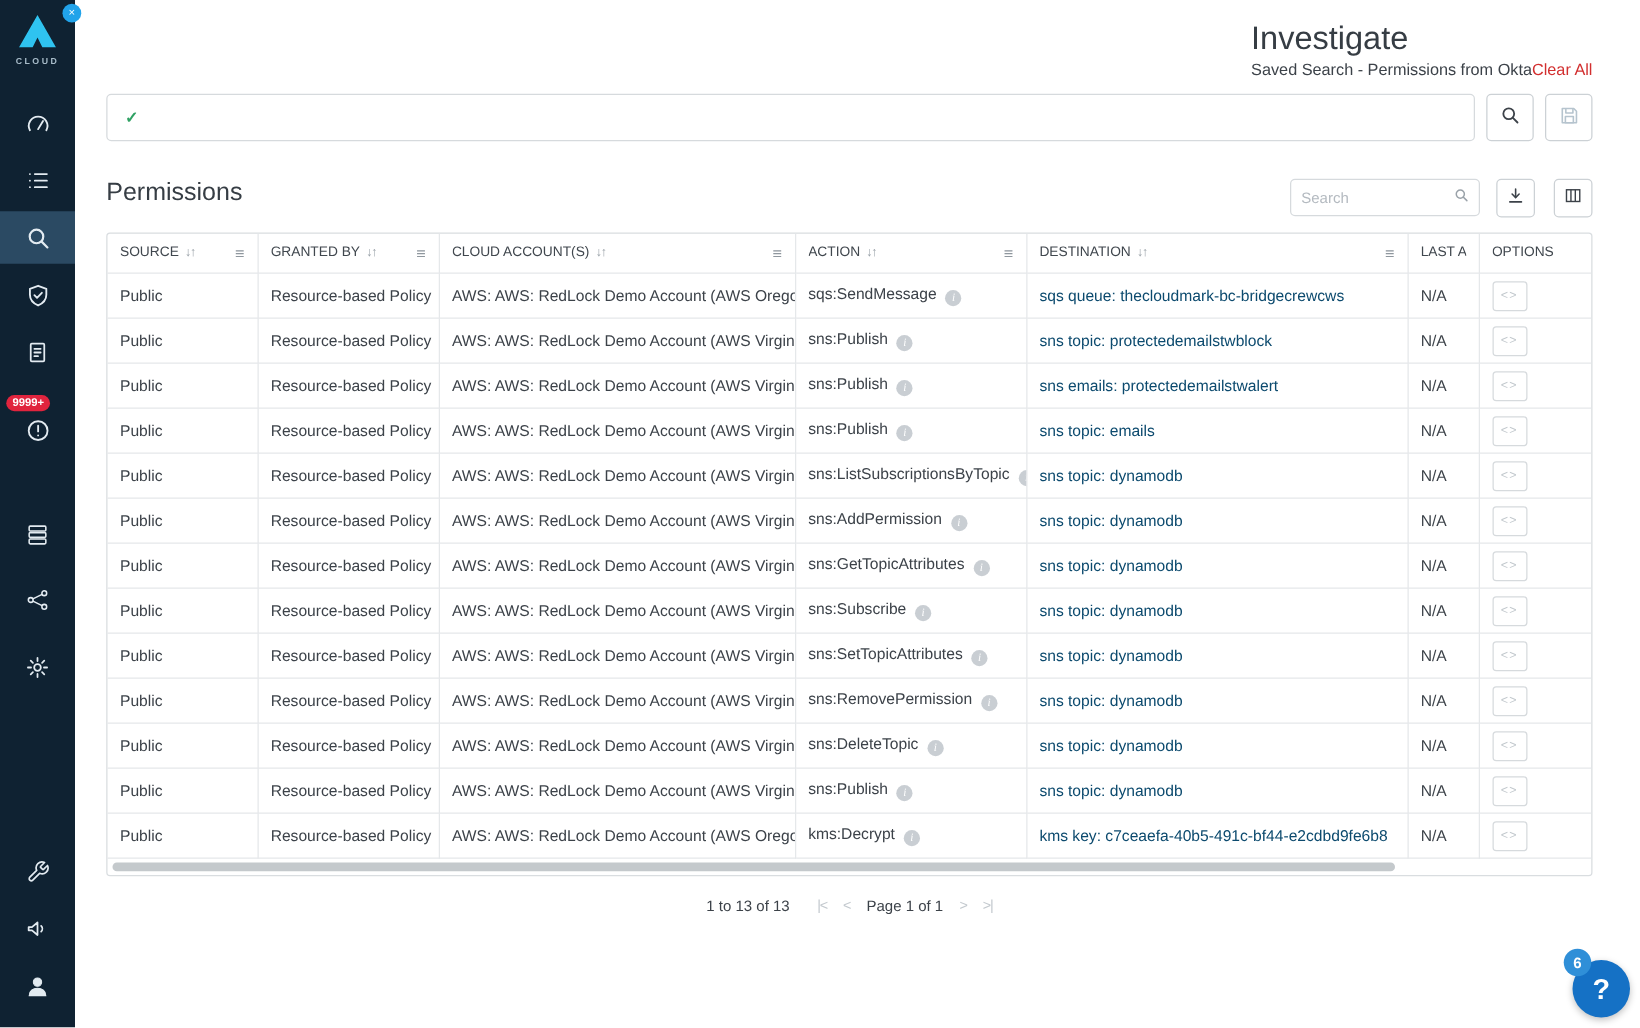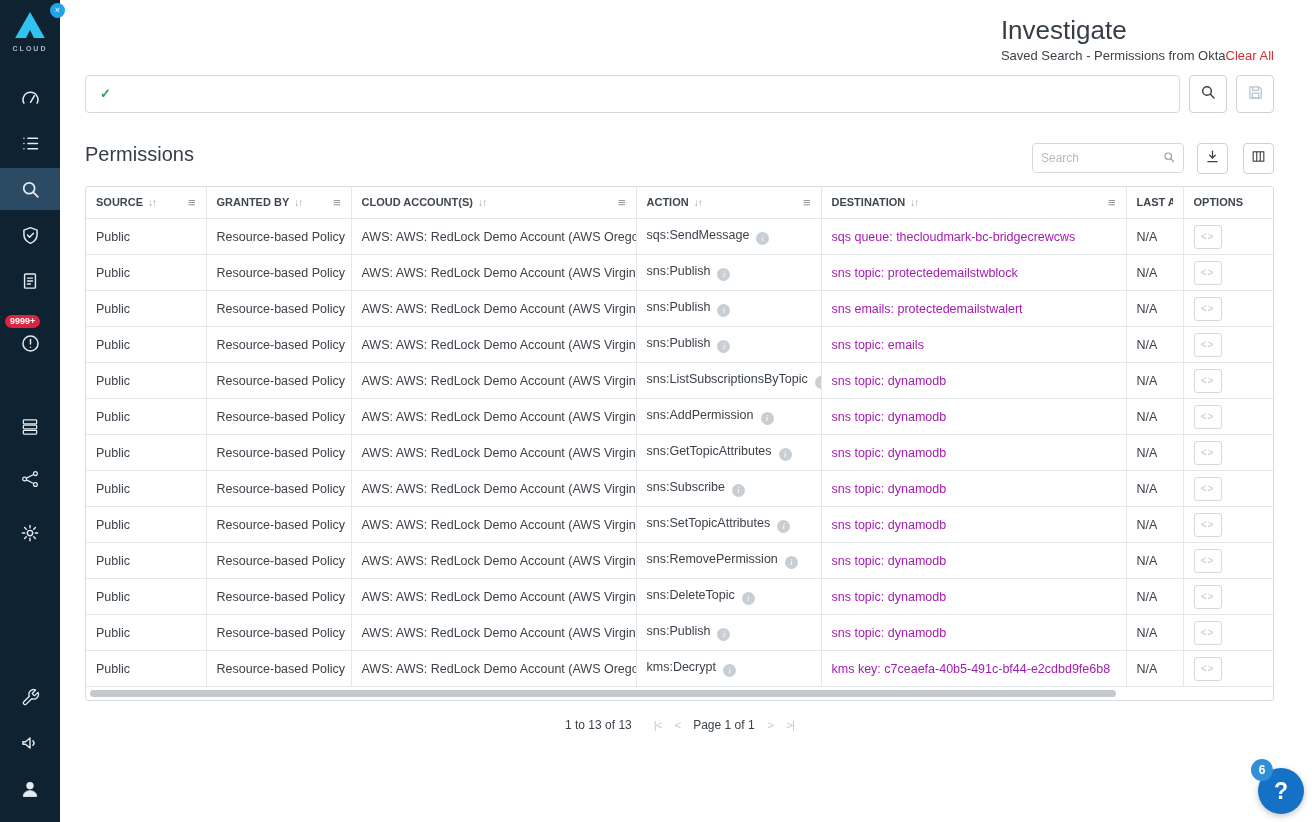--- a/index.html
+++ b/index.html
@@ -45,30 +45,30 @@
   .search-field input{flex:1;border:0;outline:0;font-size:12px;font-family:inherit;color:#3c4249;min-width:0;background:transparent}
   .search-field input::placeholder{color:#b4bac0}
   .search-field svg{stroke:#9aa2a9;flex-shrink:0}
   .tool-btn{width:31px;height:31px;background:#fff;border:1px solid #ccd1d5;border-radius:4px;display:flex;align-items:center;justify-content:center;cursor:pointer}
   .tool-btn svg{stroke:#3c4249}
   .tool-btn.cols{margin-left:6px}
 
   
   .table-wrap{margin-top:12px;border:1px solid #d9dde0;border-radius:3px;background:#fff}
   table{width:100%;border-collapse:collapse;table-layout:fixed}
-  th{border:1px solid #e5e8ea;border-top:0;font-size:11px;font-weight:bold;color:#40474e;padding:0 10px;height:32px;text-align:left;cursor:pointer}
+  th{border:1px solid #e5e8ea;border-top:0;font-size:11px;font-weight:normal;color:#40474e;padding:0 10px;height:32px;text-align:left;cursor:pointer}
   th:first-child{border-left:0}
   th:last-child{border-right:0}
   .th-inner{display:flex;align-items:center;gap:5px;overflow:hidden;white-space:nowrap}
   .sort-ico{font-size:10px;color:#99a1a8;letter-spacing:-1px;flex-shrink:0}
   .menu-ico{margin-left:auto;color:#8f979e;font-size:13px;cursor:pointer;flex-shrink:0}
   td{border:1px solid #e5e8ea;font-size:12.5px;color:#3c4249;padding:0 10px;height:36px;white-space:nowrap;overflow:hidden;vertical-align:middle}
   td:first-child{border-left:0}
   td:last-child{border-right:0}
-  .dest-link{color:#a21caf;cursor:pointer;text-decoration:none}
+  .dest-link{color:#0c4a6e;cursor:pointer;text-decoration:none}
   .info-ico{display:inline-flex;align-items:center;justify-content:center;width:13px;height:13px;border-radius:50%;background:#c9ced3;color:#fff;font-size:9px;font-family:"Liberation Serif",serif;font-style:italic;margin-left:7px;vertical-align:-2px;cursor:pointer}
   .opt-btn{width:28px;height:24px;border:1px solid #d6dadd;border-radius:3px;background:#fff;color:#c0c7cc;font-size:10px;letter-spacing:1px;cursor:pointer;font-family:inherit}
   .hscroll{height:13px;padding:3px 4px}
   .hscroll-thumb{width:87%;height:7px;border-radius:4px;background:#c4c9cc;cursor:pointer}
 
   
   .pagination{display:flex;justify-content:center;align-items:center;gap:22px;margin-top:17px;font-size:12px;color:#3c4249}
   .pg-group{display:flex;align-items:center;gap:13px}
   .pg-ctrl{color:#c3c9ce;font-size:11.5px;cursor:pointer;letter-spacing:-1px;user-select:none}
 

